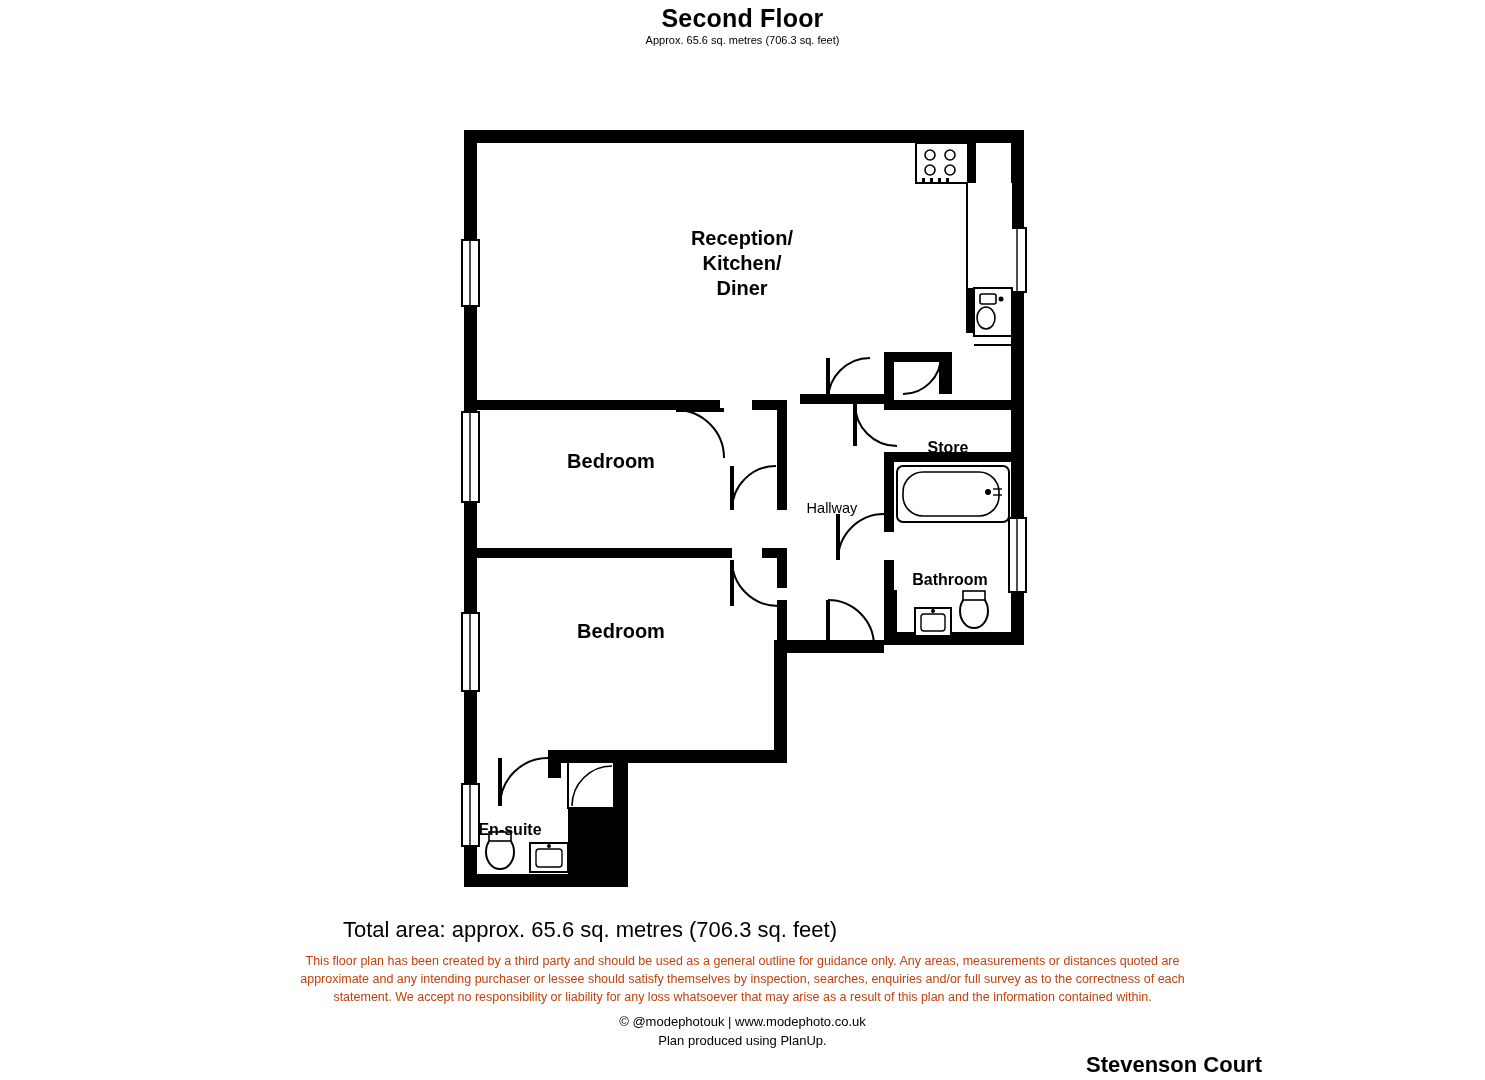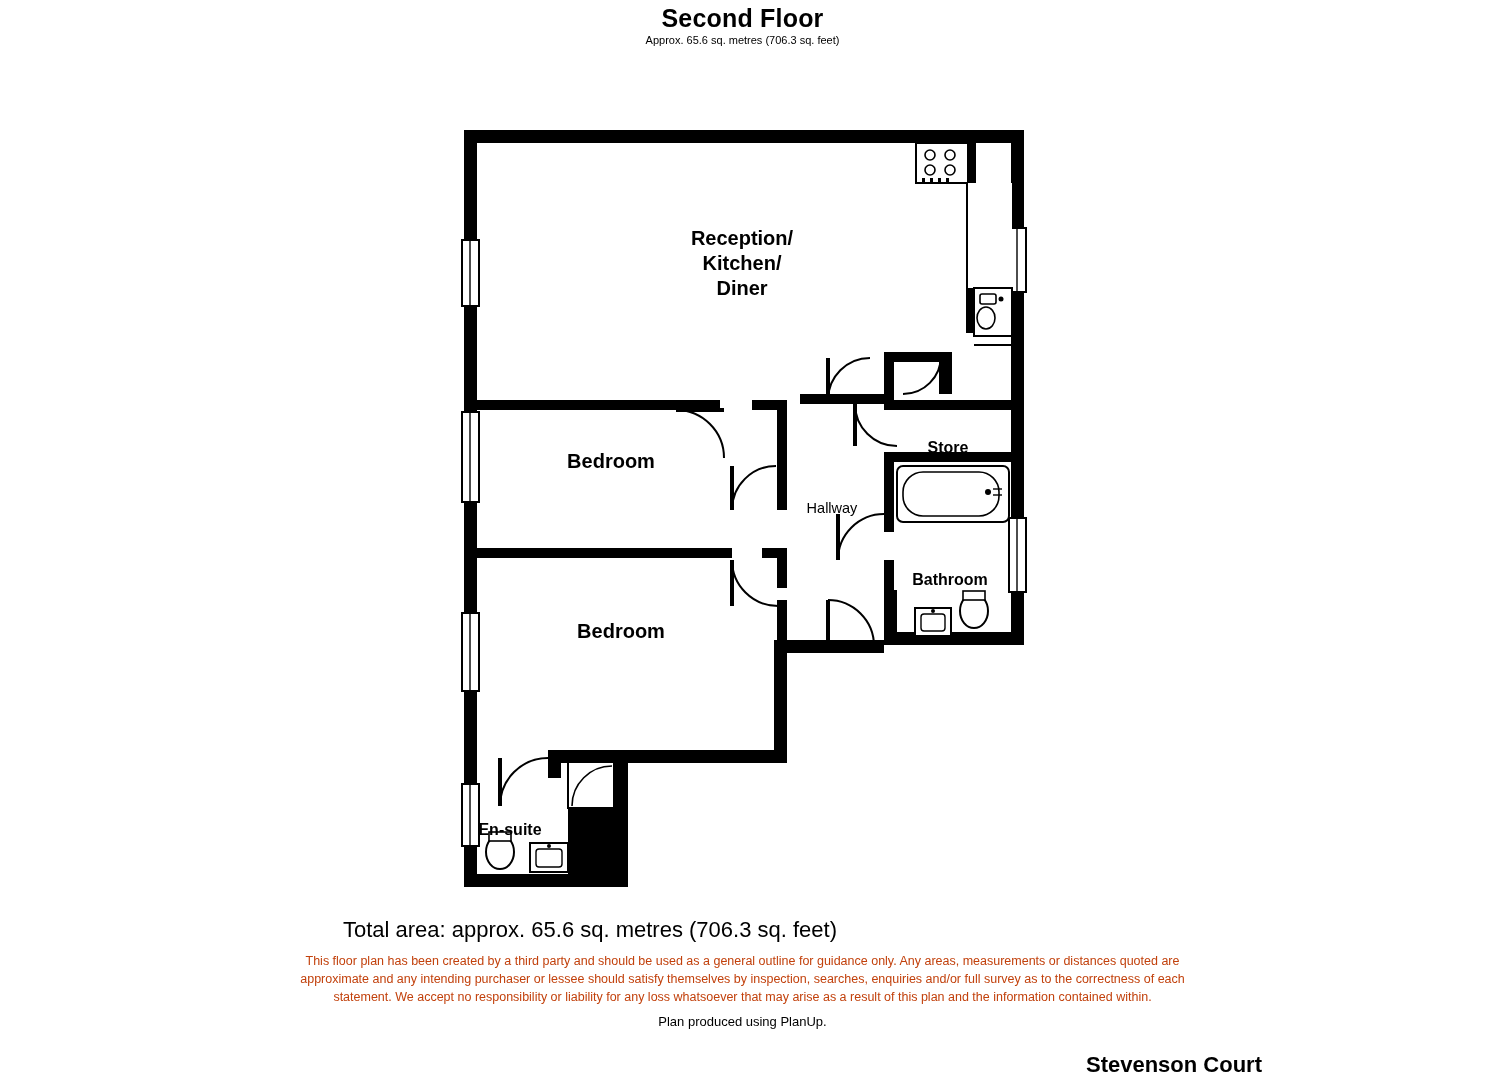--- a/index.html
+++ b/index.html
@@ -281,15 +281,16 @@
 <div class="room-label lbl-big" style="left:511px; top:449px; width:200px;">Bedroom</div>
 <div class="room-label lbl-big" style="left:521px; top:619px; width:200px;">Bedroom</div>
 <div class="room-label lbl-med" style="left:868px; top:418px; width:160px;">Store</div>
 <div class="room-label lbl-small" style="left:752px; top:499px; width:160px;">Hallway</div>
 <div class="room-label lbl-med" style="left:870px; top:550px; width:160px;">Bathroom</div>
 <div class="room-label lbl-med" style="left:430px; top:800px; width:160px;">En-suite</div>
 
 <div class="total-area">Total area: approx. 65.6 sq. metres (706.3 sq. feet)</div>
 <div class="disclaimer">This floor plan has been created by a third party and should be used as a general outline for guidance only. Any areas, measurements or distances quoted are approximate and any intending purchaser or lessee should satisfy themselves by inspection, searches, enquiries and/or full survey as to the correctness of each statement. We accept no responsibility or liability for any loss whatsoever that may arise as a result of this plan and the information contained within.</div>
 <div class="credit">
+  <div>© @modephotouk | www.modephoto.co.uk</div>
   <div>Plan  produced  using  PlanUp.</div>
 </div>
 <div class="footer-title">Stevenson Court</div>
 
 </body></html>

